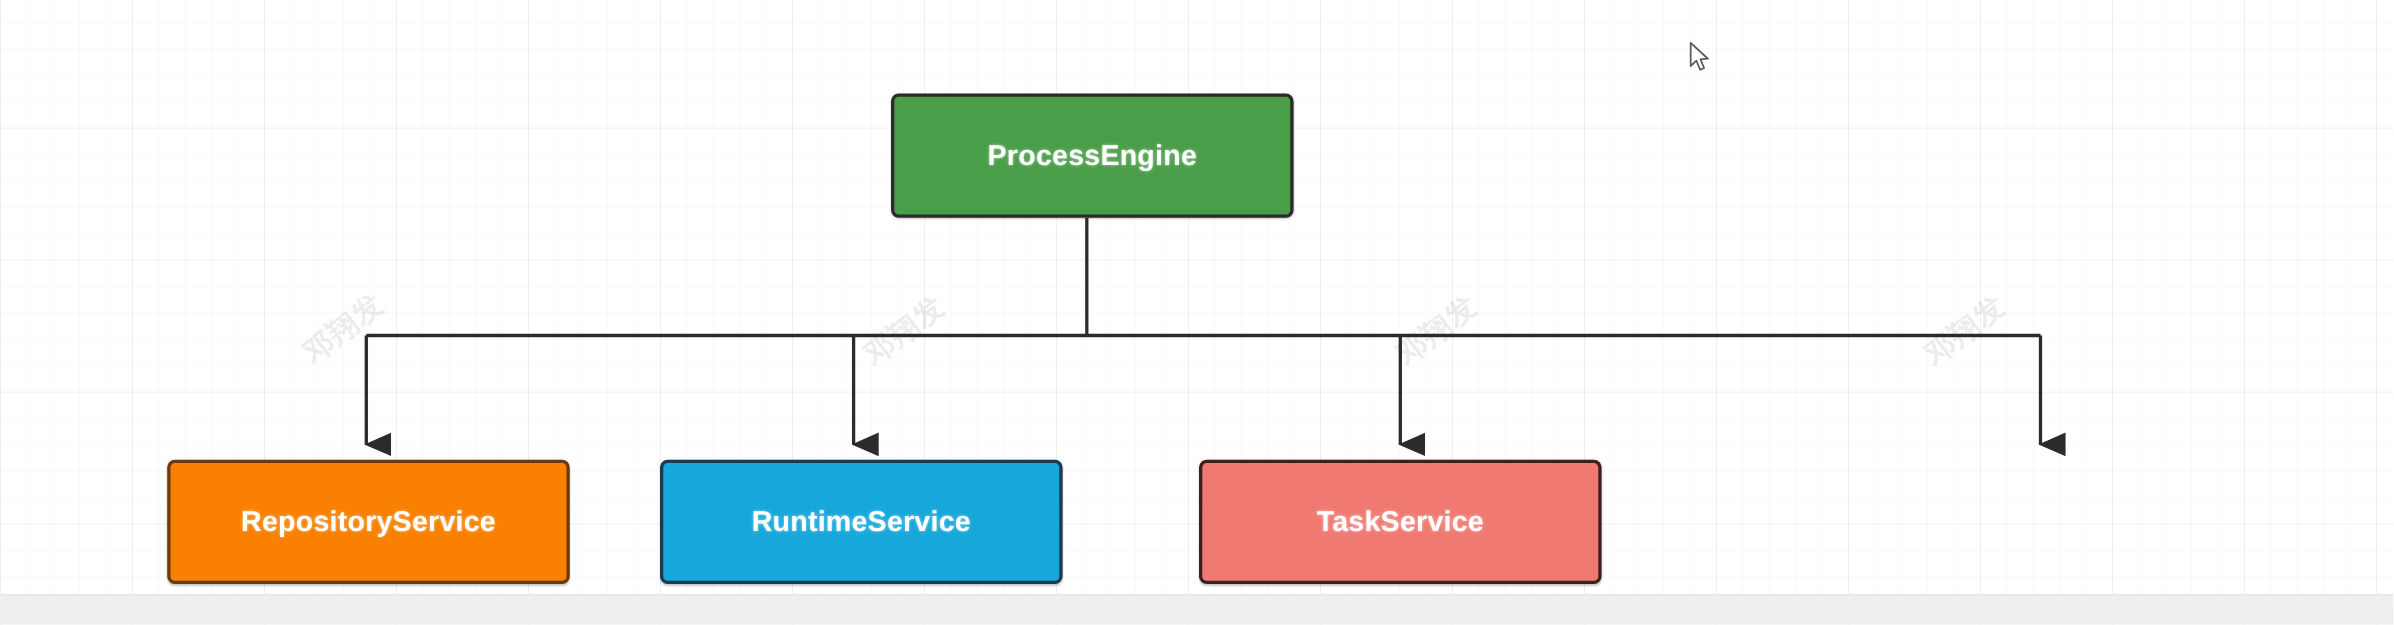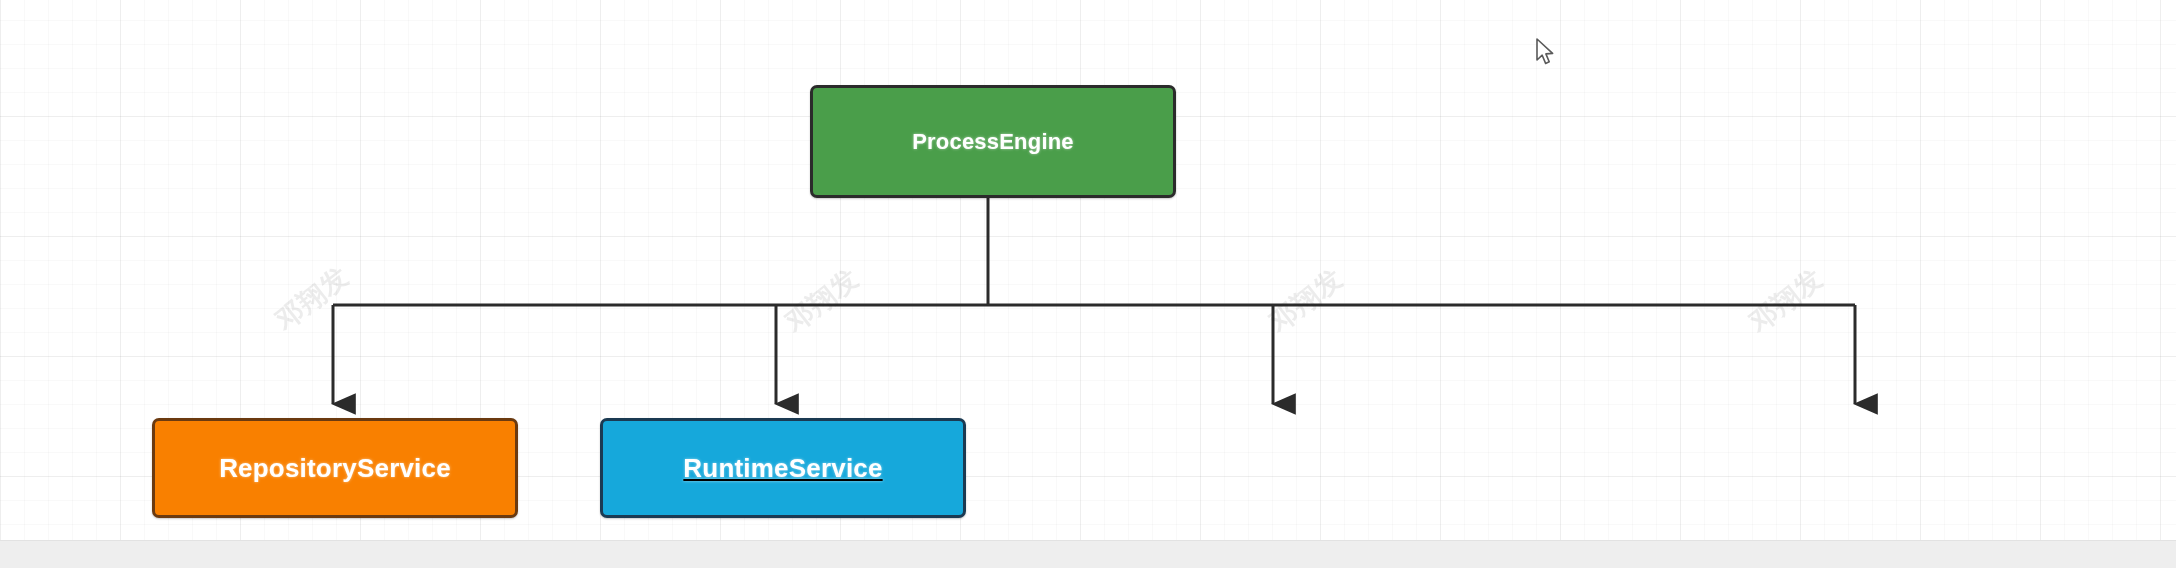--- a/index.html
+++ b/index.html
@@ -52,24 +52,24 @@
     letter-spacing: 0.2px;
     white-space: nowrap;
     text-shadow: 0 0 3px rgba(255,255,255,0.55);
   }
   #node-root {
     left: 810px;
     top: 85px;
     width: 366px;
     height: 113px;
   }
-  #node-root .node-label { font-size: 22px; }
+  #node-root .node-label { font-size: 26px; }
   .child-node {
     top: 418px;
-    height: 100px;
+    height: 113px;
   }
   .child-node .node-label { font-size: 26px; }
   #node-repository { left: 152px;  width: 366px; }
   #node-runtime    { left: 600px;  width: 366px; }
   #node-task       { left: 1090px; width: 366px; }
   #node-history    { left: 1618px; width: 344px; }
 
   .watermark {
     position: absolute;
     color: rgba(40,40,40,0.085);
@@ -135,24 +135,27 @@
   <div class="watermark" id="wm-4">邓翔发</div>
 
   <div class="node" id="node-root" style="background-color: rgb(74, 158, 74); border-color: rgb(43, 43, 43);">
     <span class="node-label" style="color: rgb(255, 255, 255);">ProcessEngine</span>
   </div>
 
   <div class="node child-node" id="node-repository" style="background-color: rgb(249, 128, 0); border-color: rgb(107, 58, 16);">
     <span class="node-label" style="color: rgb(255, 255, 255);">RepositoryService</span>
   </div>
 
-  <div class="node child-node" id="node-runtime" style="background-color: rgb(22, 168, 219); border-color: rgb(27, 58, 82); text-decoration: underline;">
+  <div class="node child-node" id="node-runtime" style="background-color: rgb(22, 168, 219); border-color: rgb(27, 58, 82);">
     <span class="node-label" style="color: rgb(255, 255, 255);">RuntimeService</span>
   </div>
 
+  <div class="node child-node" id="node-task" style="background-color: rgb(240, 122, 114); border-color: rgb(63, 31, 29);">
+    <span class="node-label" style="color: rgb(255, 255, 255);">TaskService</span>
+  </div>
 
 
   <div id="bottom-strip"></div>
 
   <svg id="cursor" viewBox="0 0 22 30" xmlns="http://www.w3.org/2000/svg" style="left: 1535px; top: 38px;">
     <path d="M 2 1 L 2 22 L 7.2 17.2 L 10.6 25.4 L 14.2 23.8 L 10.9 15.9 L 17.6 15.4 Z" fill="#ffffff" stroke="#5a5a5a" stroke-width="1.6" stroke-linejoin="round"></path>
   </svg>
 
 </div>
 

